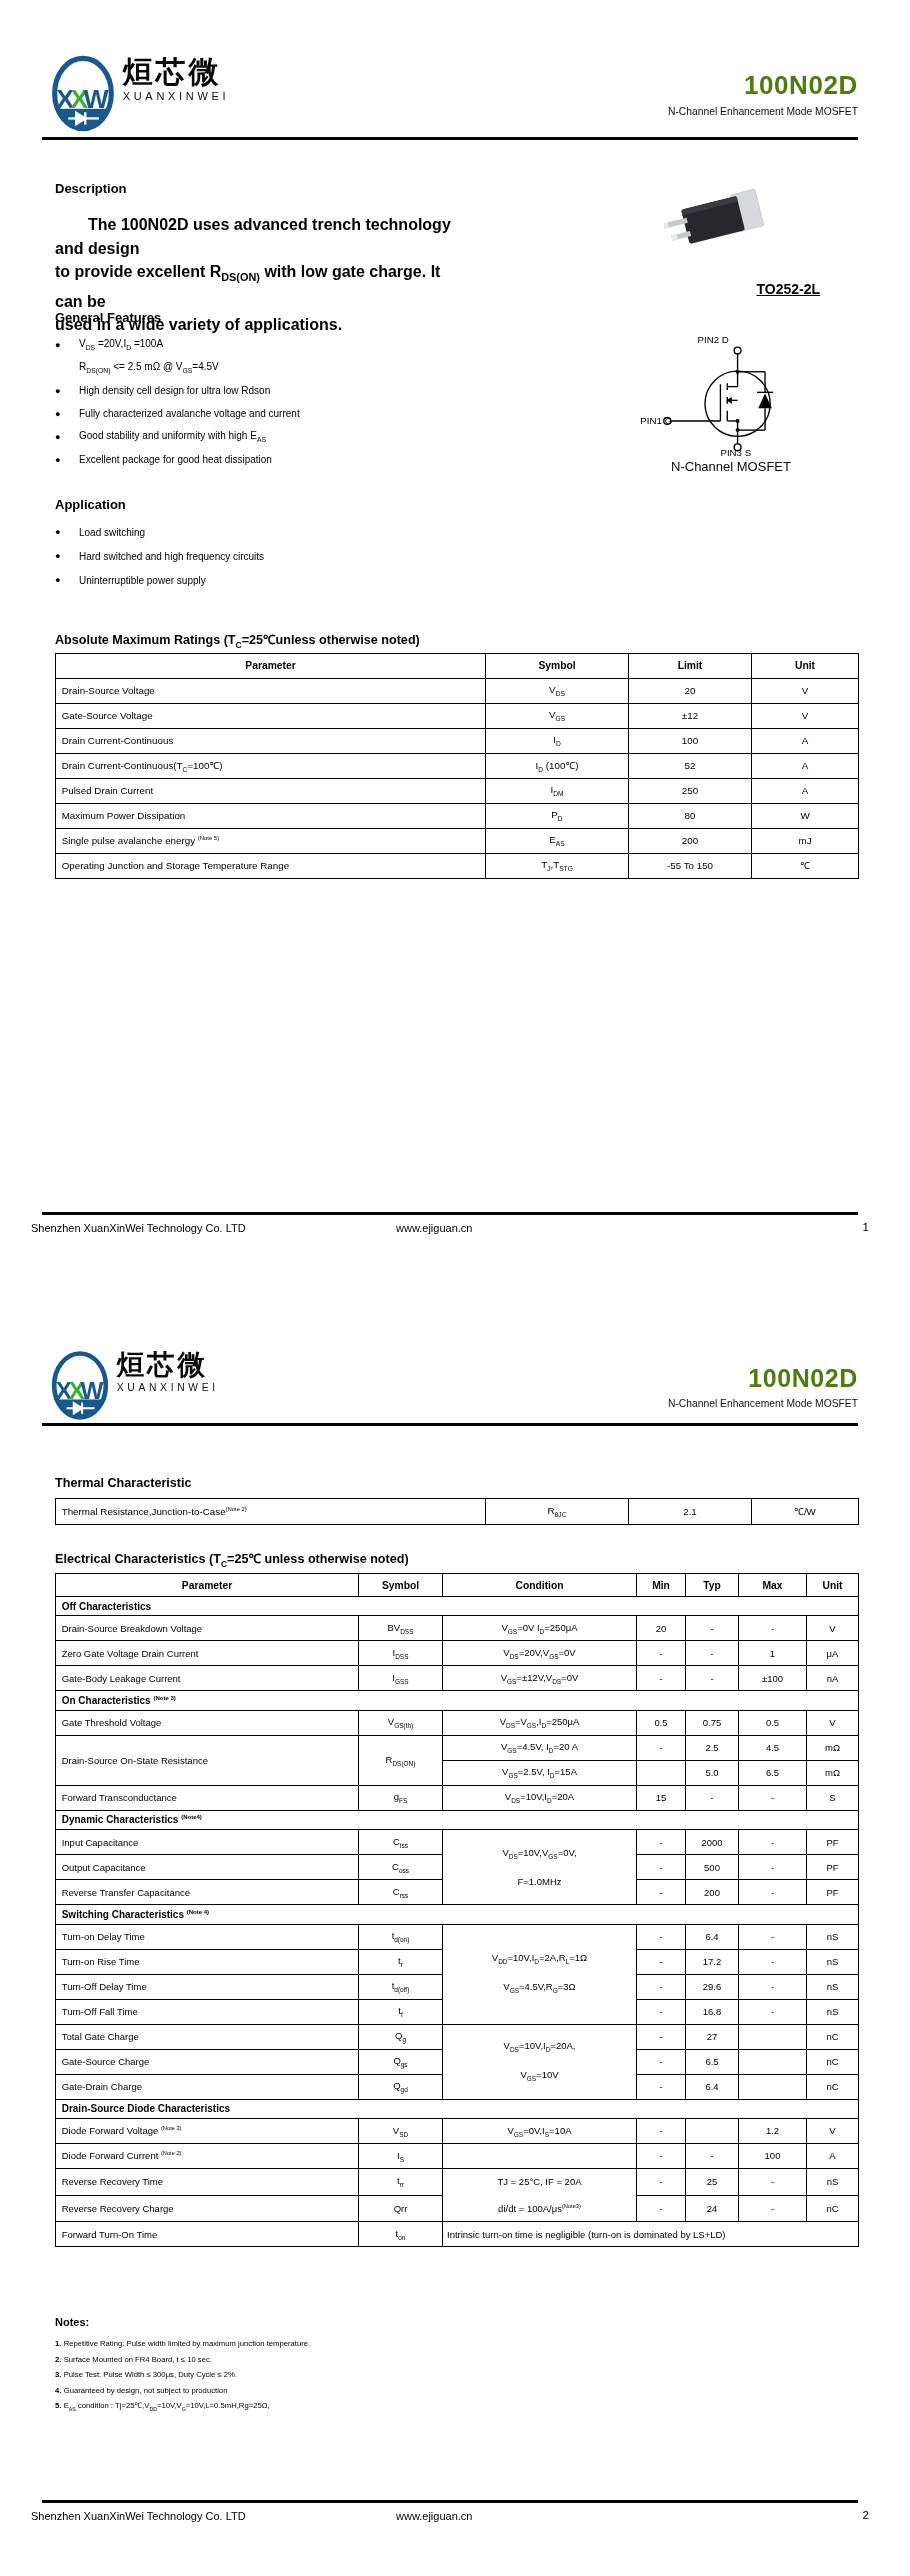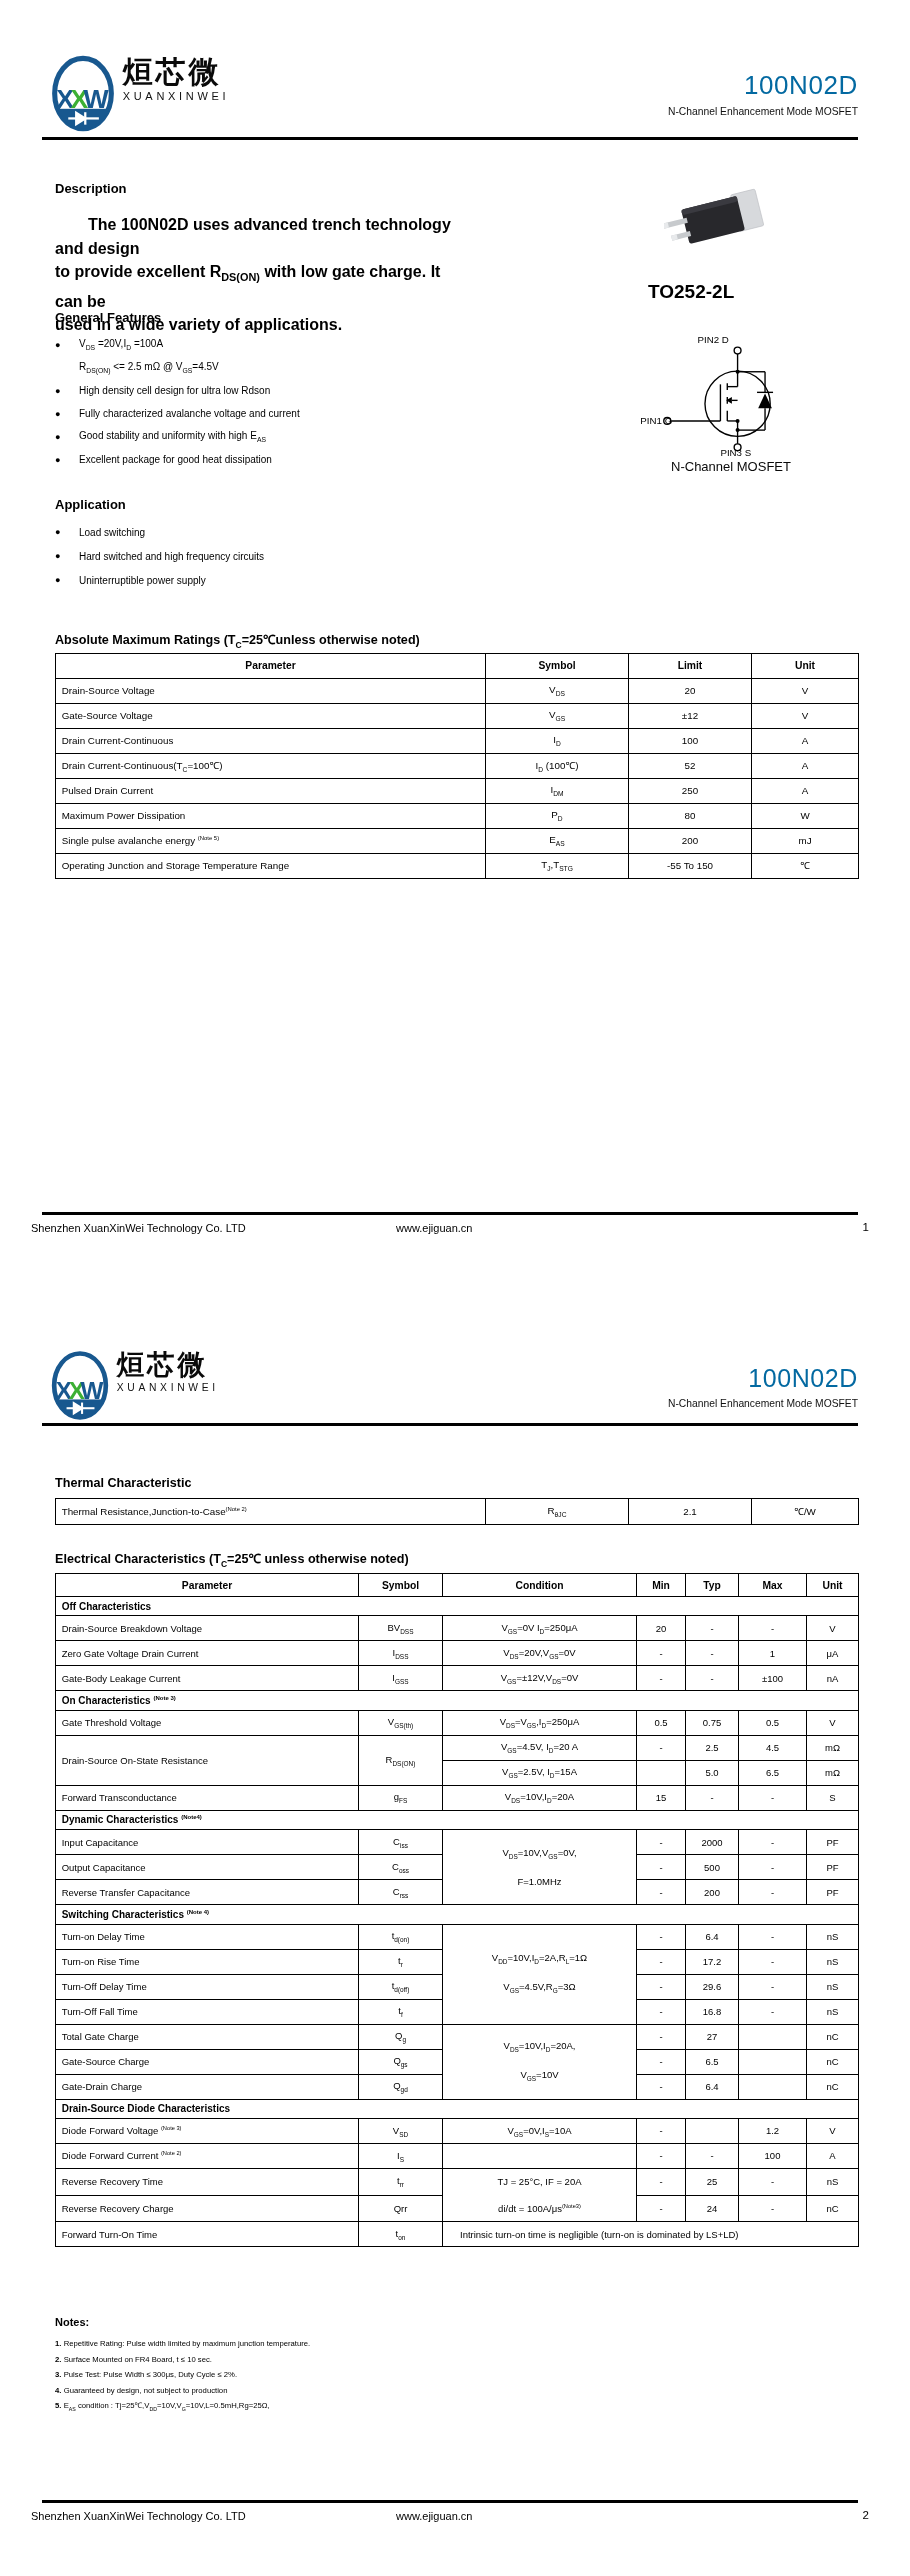--- a/index.html
+++ b/index.html
@@ -7,21 +7,21 @@
   .page{position:absolute;left:0;width:910px;height:1288px;background:#fff;overflow:hidden;}
   #page1{top:0;} #page2{top:1288px;}
   .abs{position:absolute;}
 
   
   .logo{display:flex;align-items:flex-start;}
   .logo-texts{margin-left:5.7px;padding-top:3.4px;}
   .logo-cn{font-size:30px;font-weight:700;letter-spacing:2.9px;line-height:1.05;color:#0a0a0a;}
   .logo-en{font-size:11px;letter-spacing:3.7px;color:#111;margin-top:1.7px;font-weight:500;}
   .title-block{right:52px;text-align:right;}
-  .part-no{font-size:26px;font-weight:400;color:#0369a1;letter-spacing:0.6px;}
+  .part-no{font-size:26px;font-weight:700;color:#4d7c0f;letter-spacing:0.6px;}
   .part-sub{font-size:10.3px;margin-top:5.2px;color:#111;}
   .rule{left:42px;width:816px;height:3.4px;background:#000;}
 
   
   .h1{font-size:13px;font-weight:700;}
   .h2{font-size:12.6px;font-weight:700;}
   .body-text{font-size:16px;line-height:23.5px;white-space:pre-line;text-indent:33px;width:413px;font-weight:bold;}
   .list .li{display:flex;align-items:center;height:23px;font-size:10px;}
   .list.app .li{height:24px;}
   .blt{display:inline-block;width:24px;font-size:9.2px;flex:0 0 24px;}
@@ -32,34 +32,34 @@
   table{border-collapse:collapse;table-layout:fixed;background:#fff;}
   td,th{border:1.1px solid #000;padding:0 2.3px;text-align:center;font-size:9.8px;overflow:hidden;}
   th{font-size:10.3px;font-weight:700;height:23.5px;}
   .t-abs td{height:24px;margin-left:16px;}
   .t-th td{height:25px;}
   td.pl{text-align:left;padding-left:5.7px;}
   tr.sec td{text-align:left;padding-left:5.7px;font-weight:700;font-size:10px;height:18.4px;}
   .t-el td{height:24px;font-size:9.5px;}
   .t-el th{height:22px;}
   td.ml{white-space:pre-line;line-height:25px;}
-  td.ton{text-align:left;padding-left:17px;}
+  td.ton{text-align:left;padding-left:4px;}
 
   
   .notes-title{font-size:11px;font-weight:700;}
   .note{font-size:7.7px;line-height:15.5px;}
   .note b{margin-right:2.3px;}
 
   
   .footer-rule{left:42px;width:816px;height:2.9px;background:#000;}
   .footer-company{left:31px;font-size:11px;}
   .footer-site{left:396px;font-size:11px;}
   .footer-page{right:41px;font-size:11.5px;}
 
-  .pkg-label{font-size:19px;font-weight:700;text-align:left;width:172px;}
+  .pkg-label{font-size:14px;font-weight:700;text-align:right;width:172px;text-decoration:underline;}
   .mos-caption{font-size:13px;text-align:center;width:166px;color:#0a0a0a;}
 </style>
 </head>
 <body>
 
 <div class="page" id="page1">
 
   <div class="abs logo" style="left:49px;top:53px;">
     <svg width="68" height="81" viewBox="0 0 120 140">
       <ellipse cx="60" cy="70" rx="50" ry="62" fill="none" stroke="#18588f" stroke-width="9"></ellipse>

